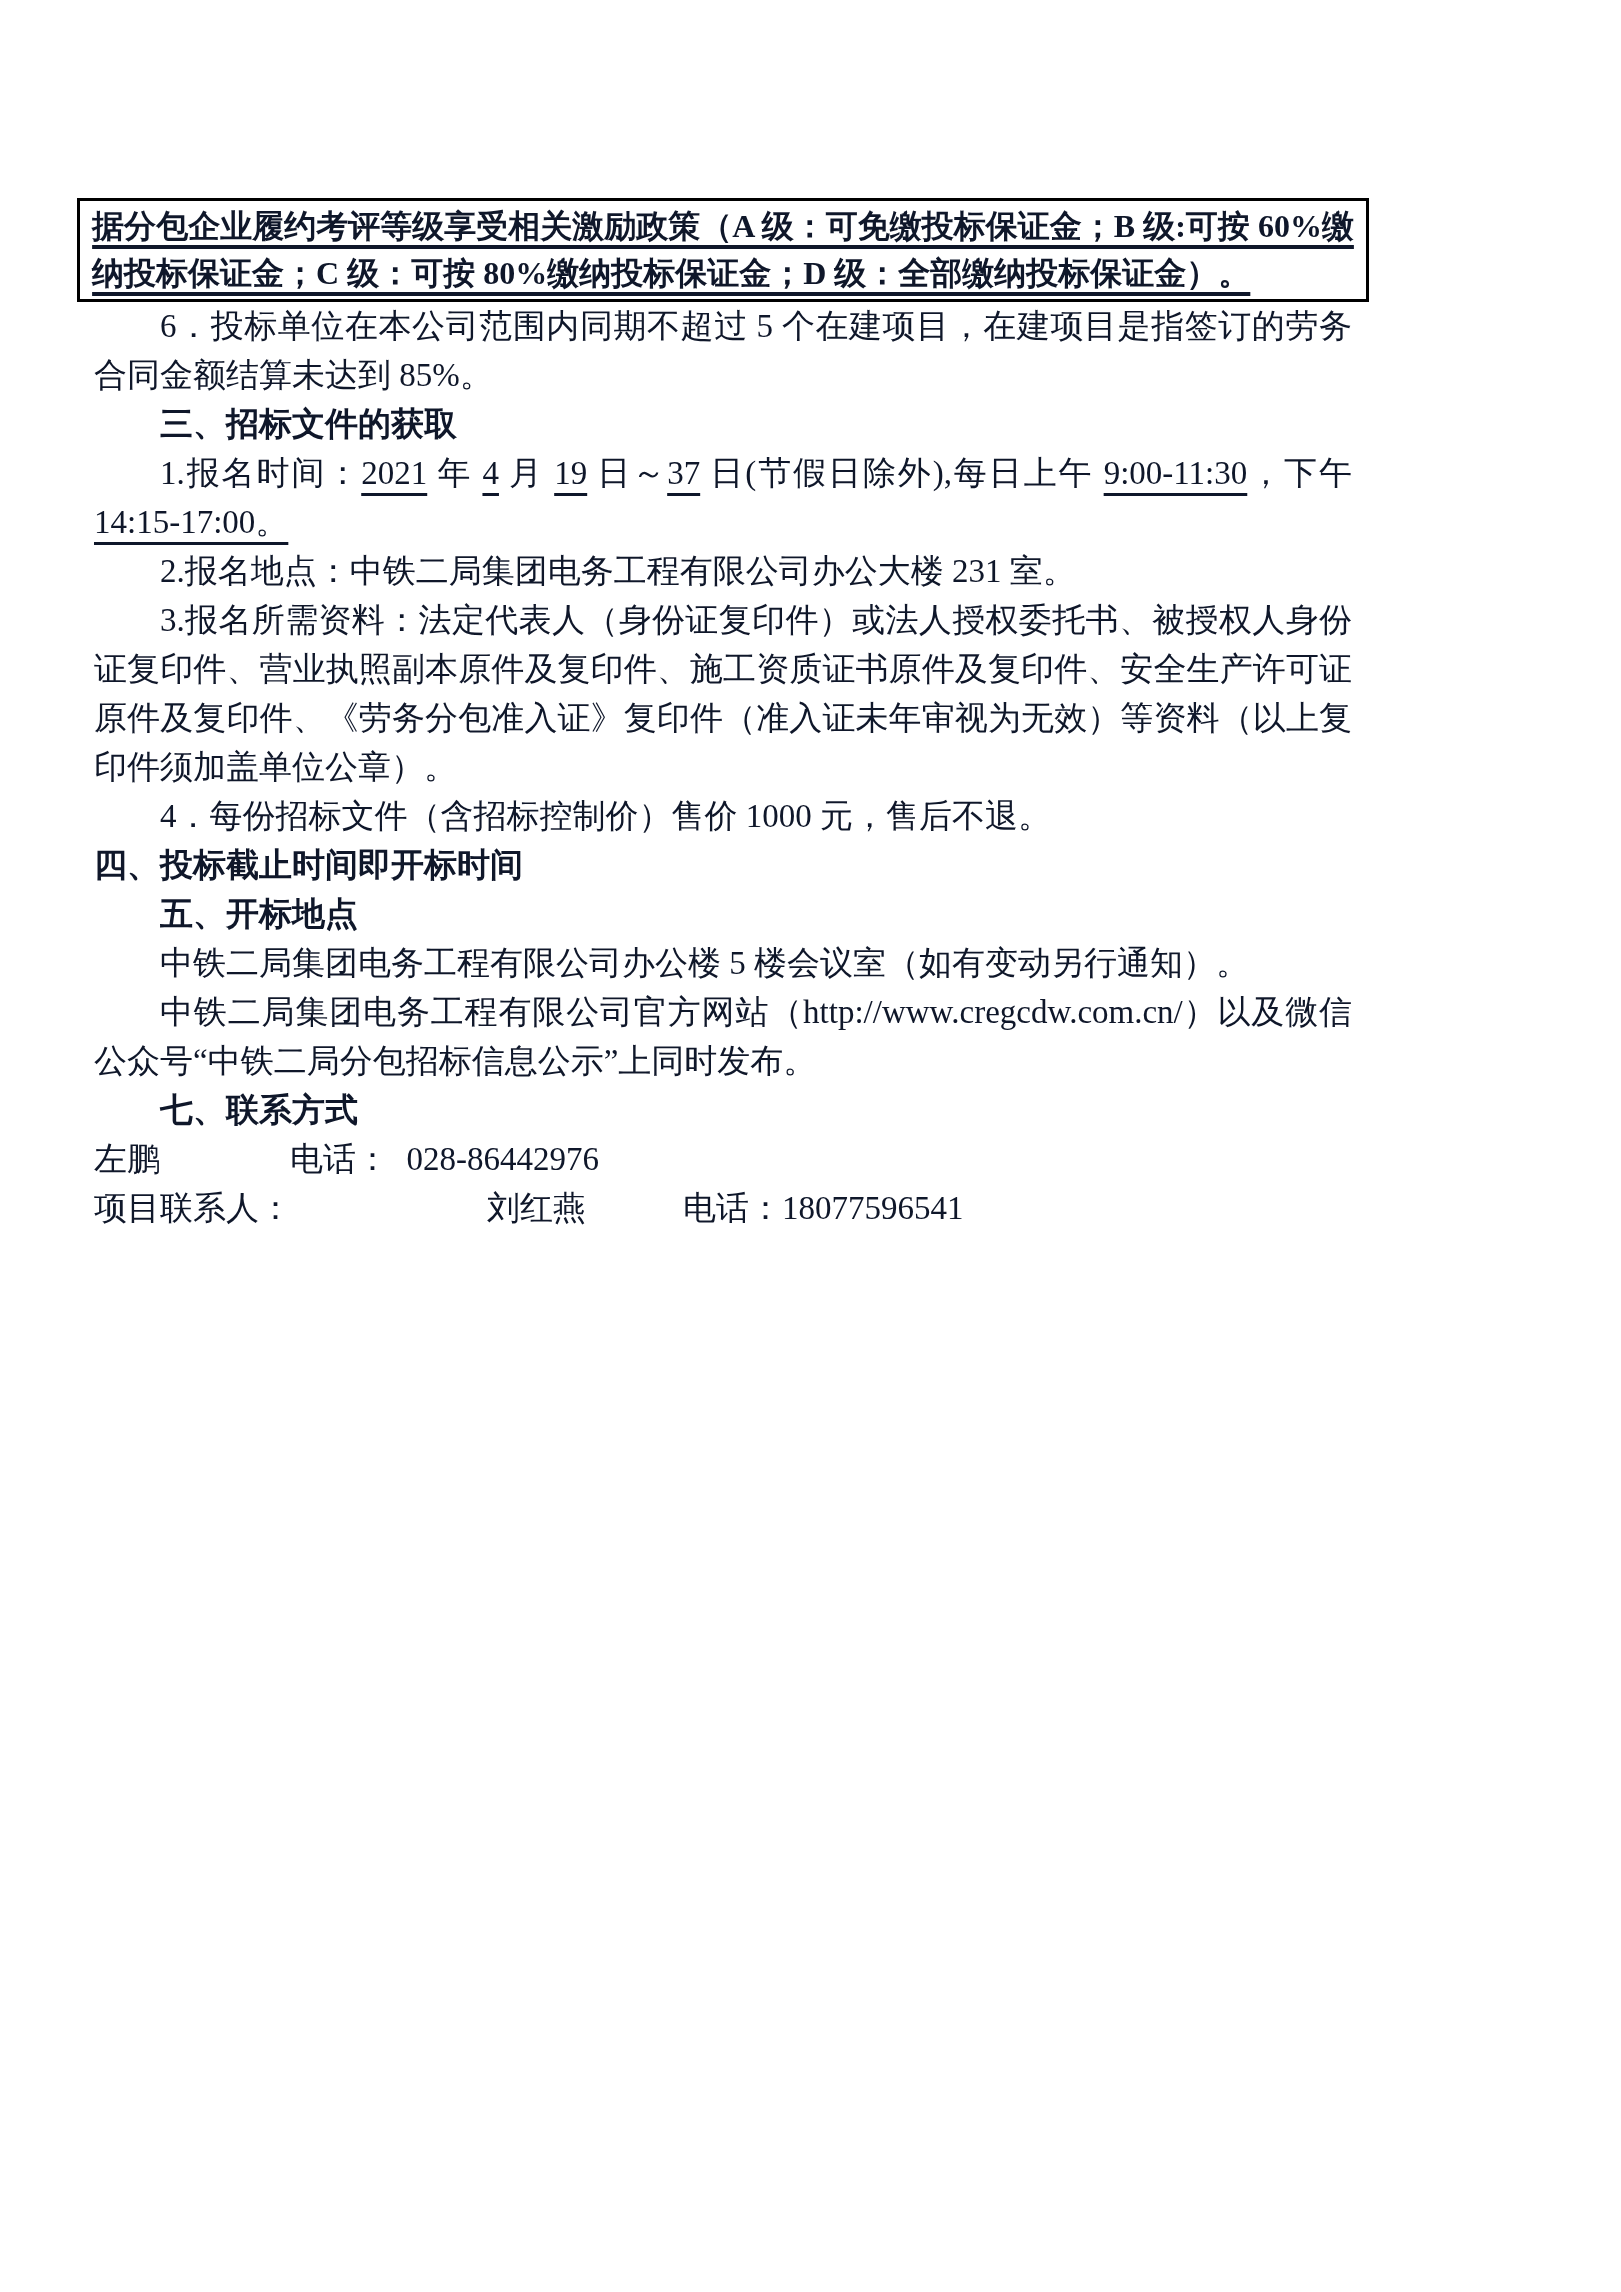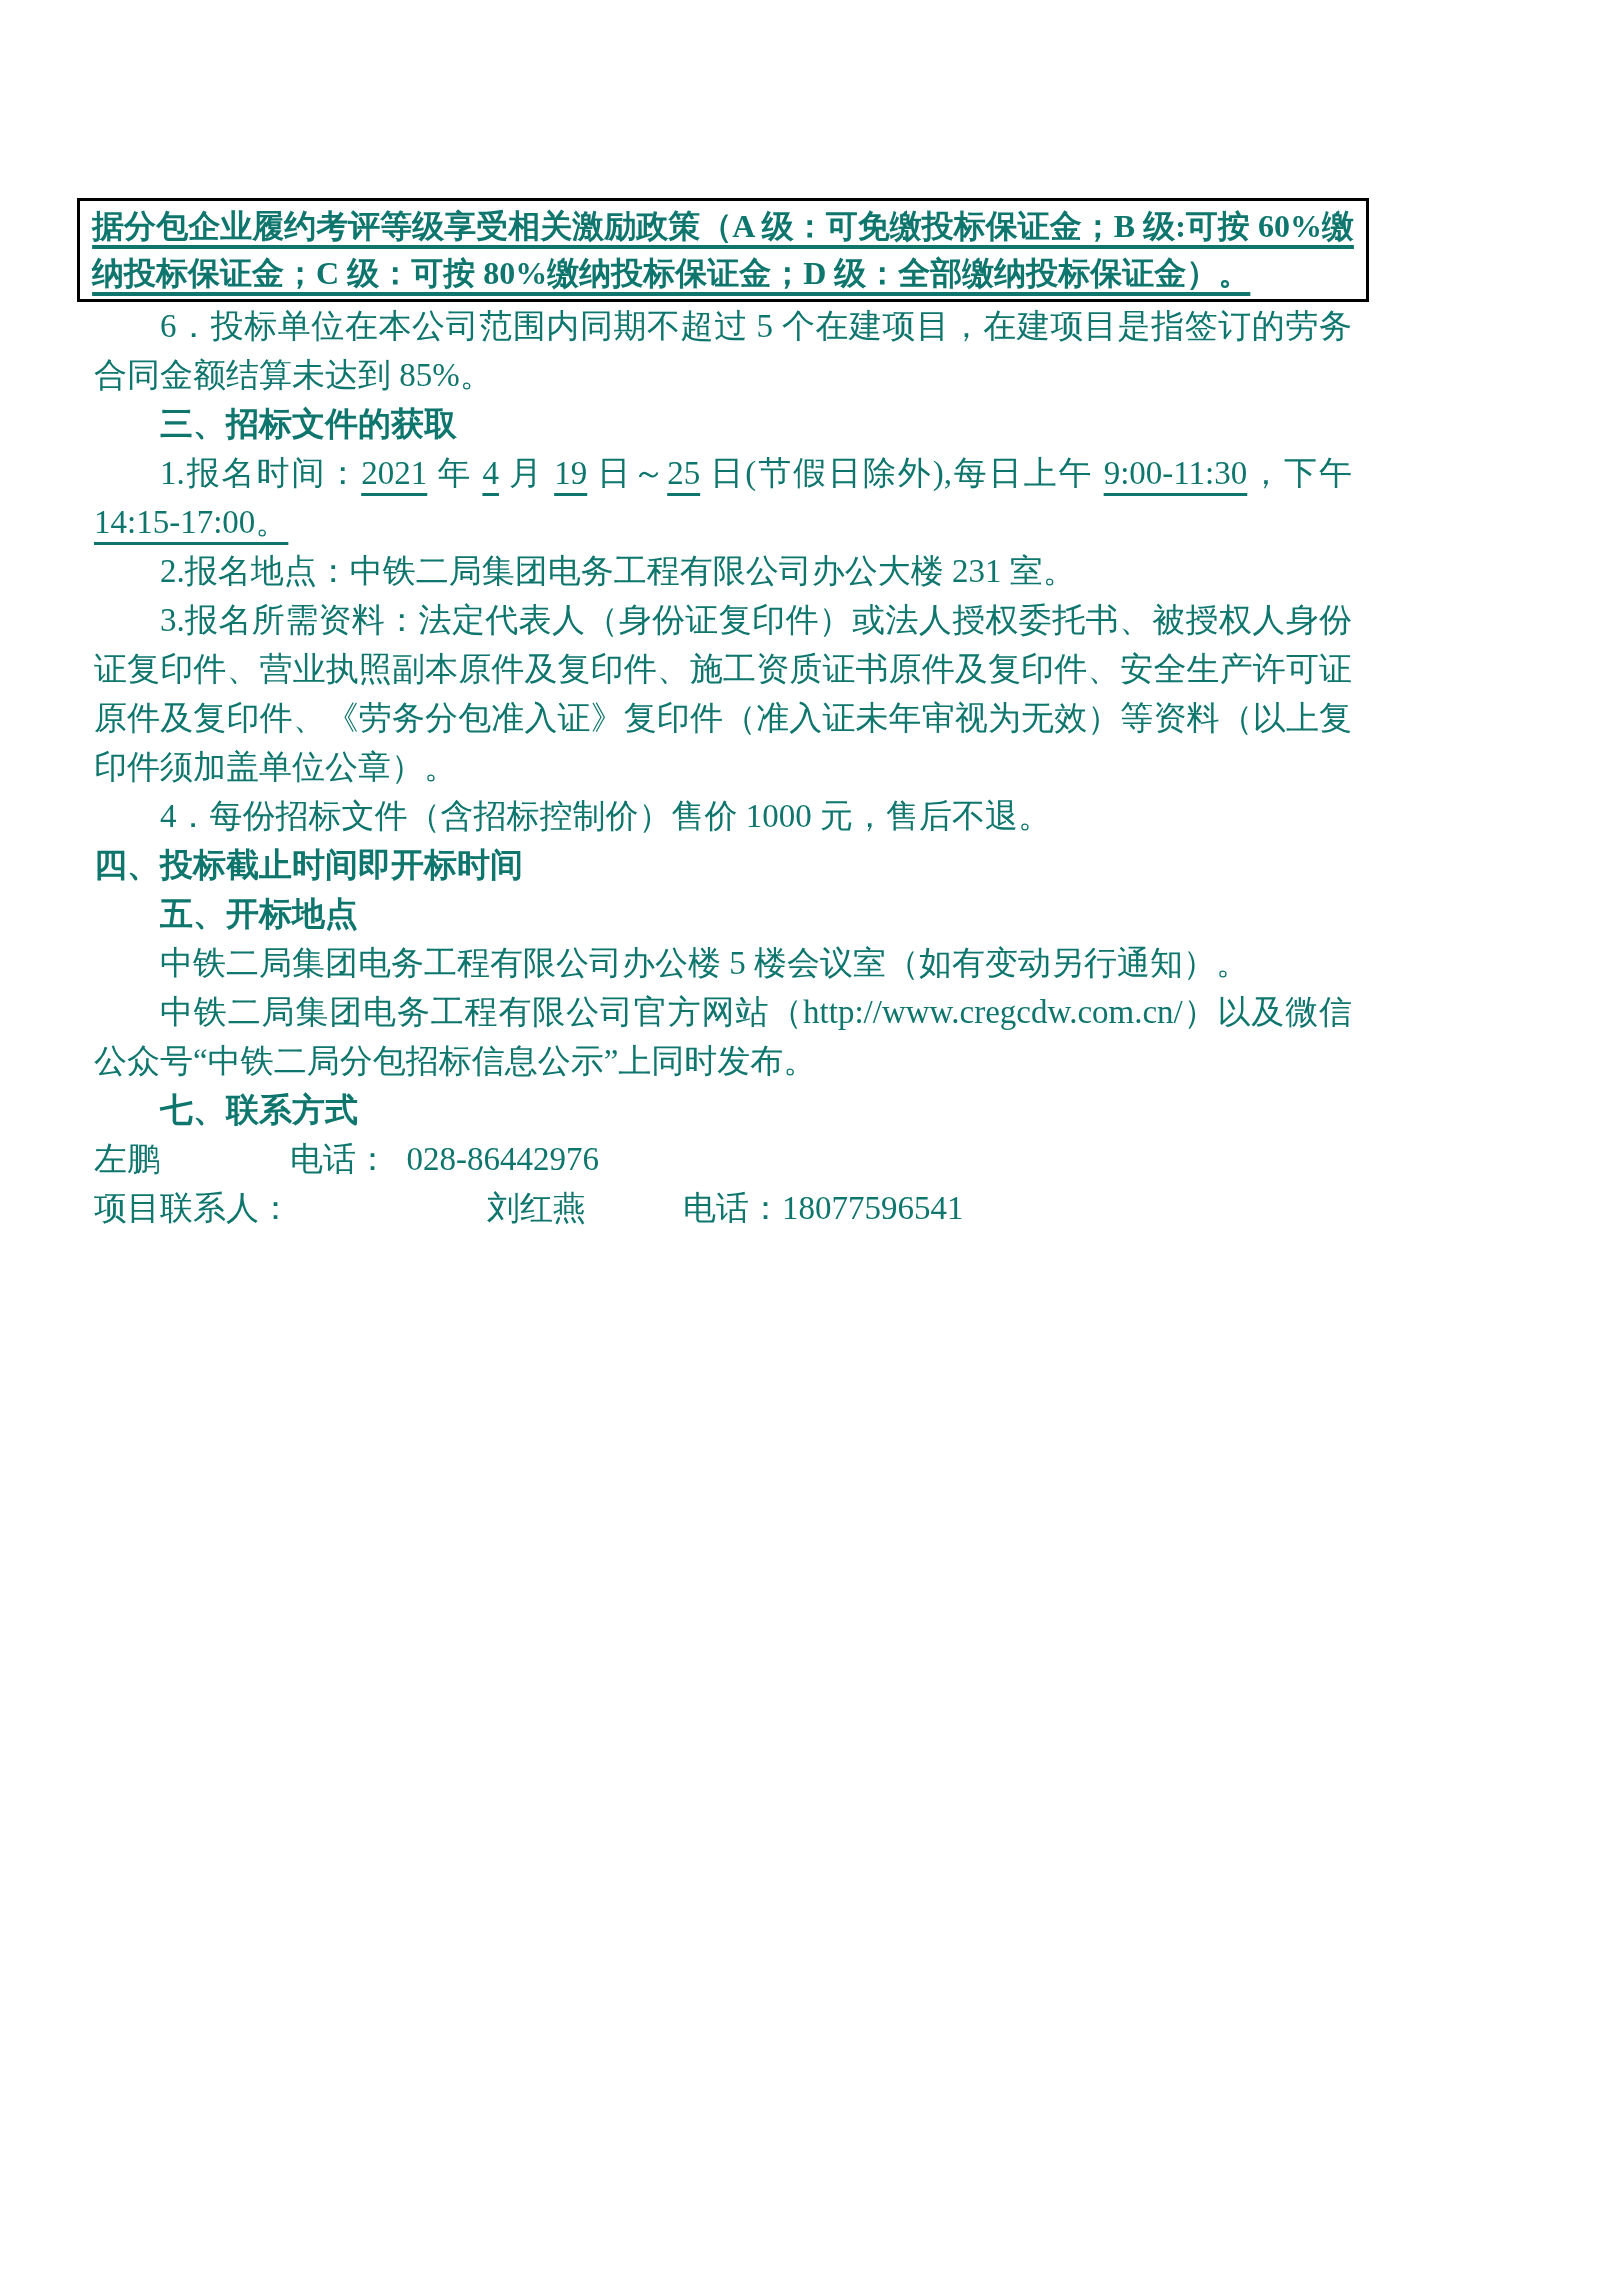--- a/index.html
+++ b/index.html
@@ -1,20 +1,20 @@
 <!DOCTYPE html>
 <html><head>
 <meta charset="utf-8">
 <style>
   html,body { margin:0; padding:0; background:#ffffff; }
   .page {
     position:relative;
     width:1621px; height:2293px;
     background:#ffffff;
-    color:#0f766e;
+    color:#0f172a;
     font-family:"Liberation Serif", serif;
     overflow:hidden;
   }
   .content {
     margin:0 269px 0 94px;      
     font-size:33px;
     line-height:49px;
     text-align:justify;
   }
   p { margin:0; padding:0; }
@@ -54,21 +54,21 @@
   <div class="content">
 
     <div class="notice-box">
       <span class="notice-text">据分包企业履约考评等级享受相关激励政策（A 级：可免缴投标保证金；B 级:可按 60%缴纳投标保证金；C 级：可按 80%缴纳投标保证金；D 级：全部缴纳投标保证金）。</span>
     </div>
 
     <p class="indent">6．投标单位在本公司范围内同期不超过 5 个在建项目，在建项目是指签订的劳务合同金额结算未达到 85%。</p>
 
     <p class="heading indent">三、招标文件的获取</p>
 
-    <p class="indent"><span>1.报名时间：</span><span class="seg-u">2021</span><span> 年 </span><span class="seg-u">4</span><span> 月 </span><span class="seg-u">19</span><span> 日～</span><span class="seg-u">25</span><span> 日(节假日除外),每日上午 </span><span class="seg-u">9:00-11:30</span><span>，下午 </span><span class="seg-u">14:15-17:00。</span></p>
+    <p class="indent"><span>1.报名时间：</span><span class="seg-u">2021</span><span> 年 </span><span class="seg-u">4</span><span> 月 </span><span class="seg-u">19</span><span> 日～</span><span class="seg-u">37</span><span> 日(节假日除外),每日上午 </span><span class="seg-u">9:00-11:30</span><span>，下午 </span><span class="seg-u">14:15-17:00。</span></p>
 
     <p class="indent">2.报名地点：中铁二局集团电务工程有限公司办公大楼 231 室。</p>
 
     <p class="indent">3.报名所需资料：法定代表人（身份证复印件）或法人授权委托书、被授权人身份证复印件、营业执照副本原件及复印件、施工资质证书原件及复印件、安全生产许可证原件及复印件、《劳务分包准入证》复印件（准入证未年审视为无效）等资料（以上复印件须加盖单位公章）。</p>
 
     <p class="indent">4．每份招标文件（含招标控制价）售价 1000 元，售后不退。</p>
 
     <p class="heading">四、投标截止时间即开标时间</p>
 
 

